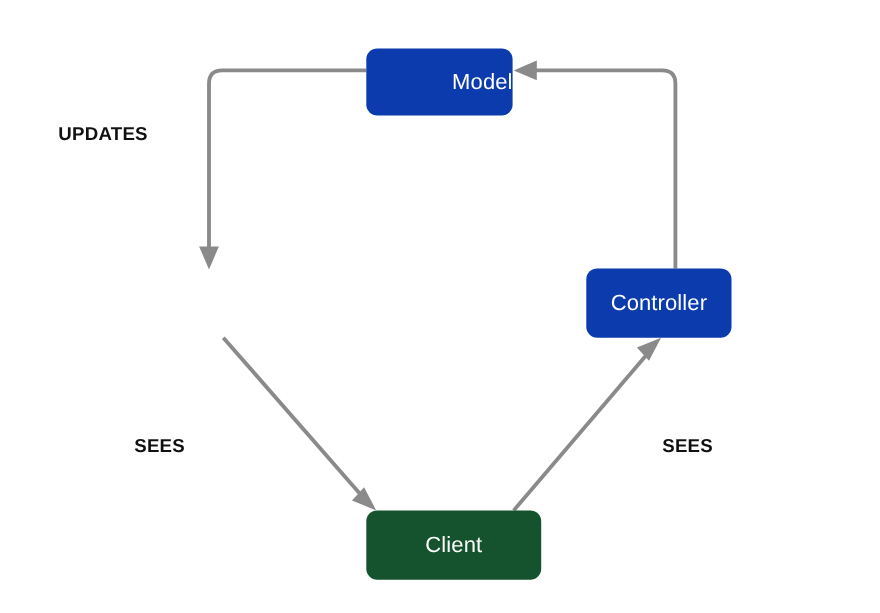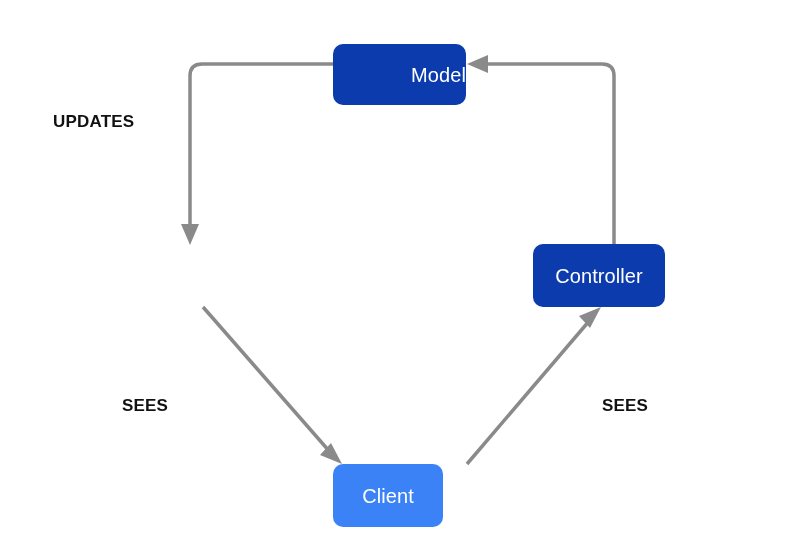--- a/index.html
+++ b/index.html
@@ -87,21 +87,21 @@
 
   <div class="node-box" style="left:333px; top:44px; width:133px; height:61px; background:#0B3BAD;justify-content:flex-end;">
     <span class="node-label">Model</span>
   </div>
 
 
   <div class="node-box" style="left:533px; top:244px; width:132px; height:63px; background:#0B3BAD;">
     <span class="node-label">Controller</span>
   </div>
 
-  <div class="node-box" style="left:333px; top:464px; width:110px; height:63px; background:#3b82f6;">
+  <div class="node-box" style="left:333px; top:464px; width:159px; height:63px; background:#14532d;">
     <span class="node-label">Client</span>
   </div>
 
   <div class="edge-label" style="left:53px; top:113px;">UPDATES</div>
 
 
   <div class="edge-label" style="left:122px; top:397px;">SEES</div>
 
   <div class="edge-label" style="left:602px; top:397px;">SEES</div>
 

